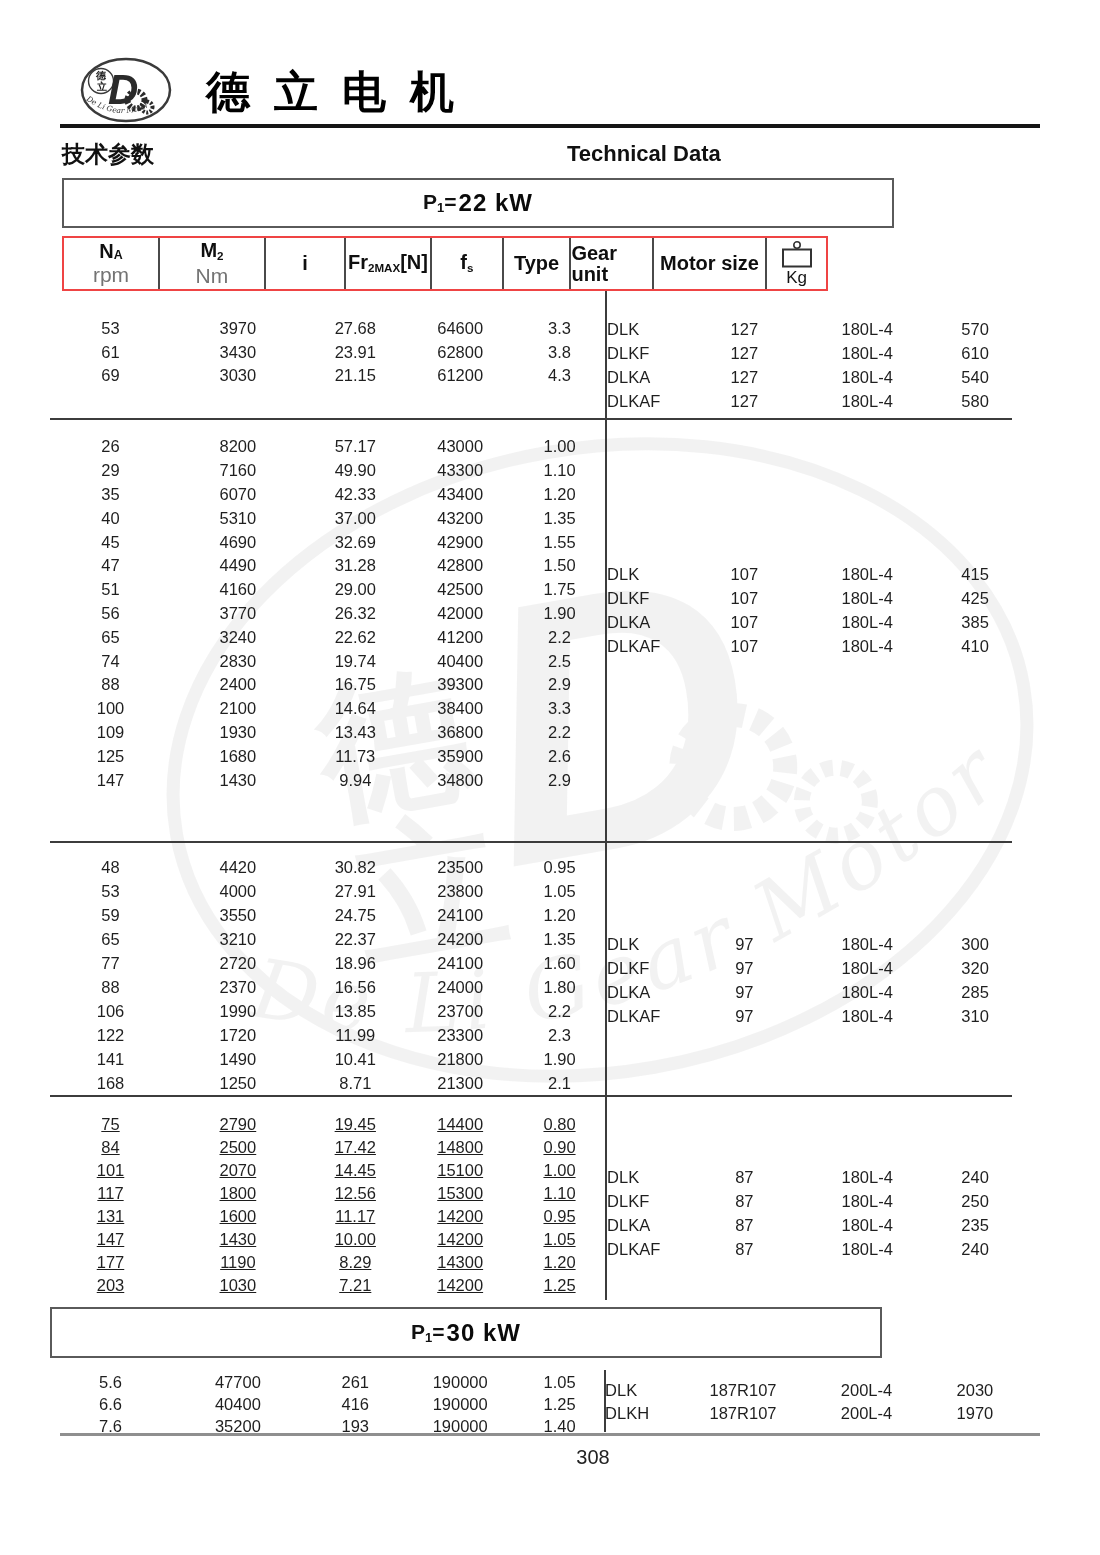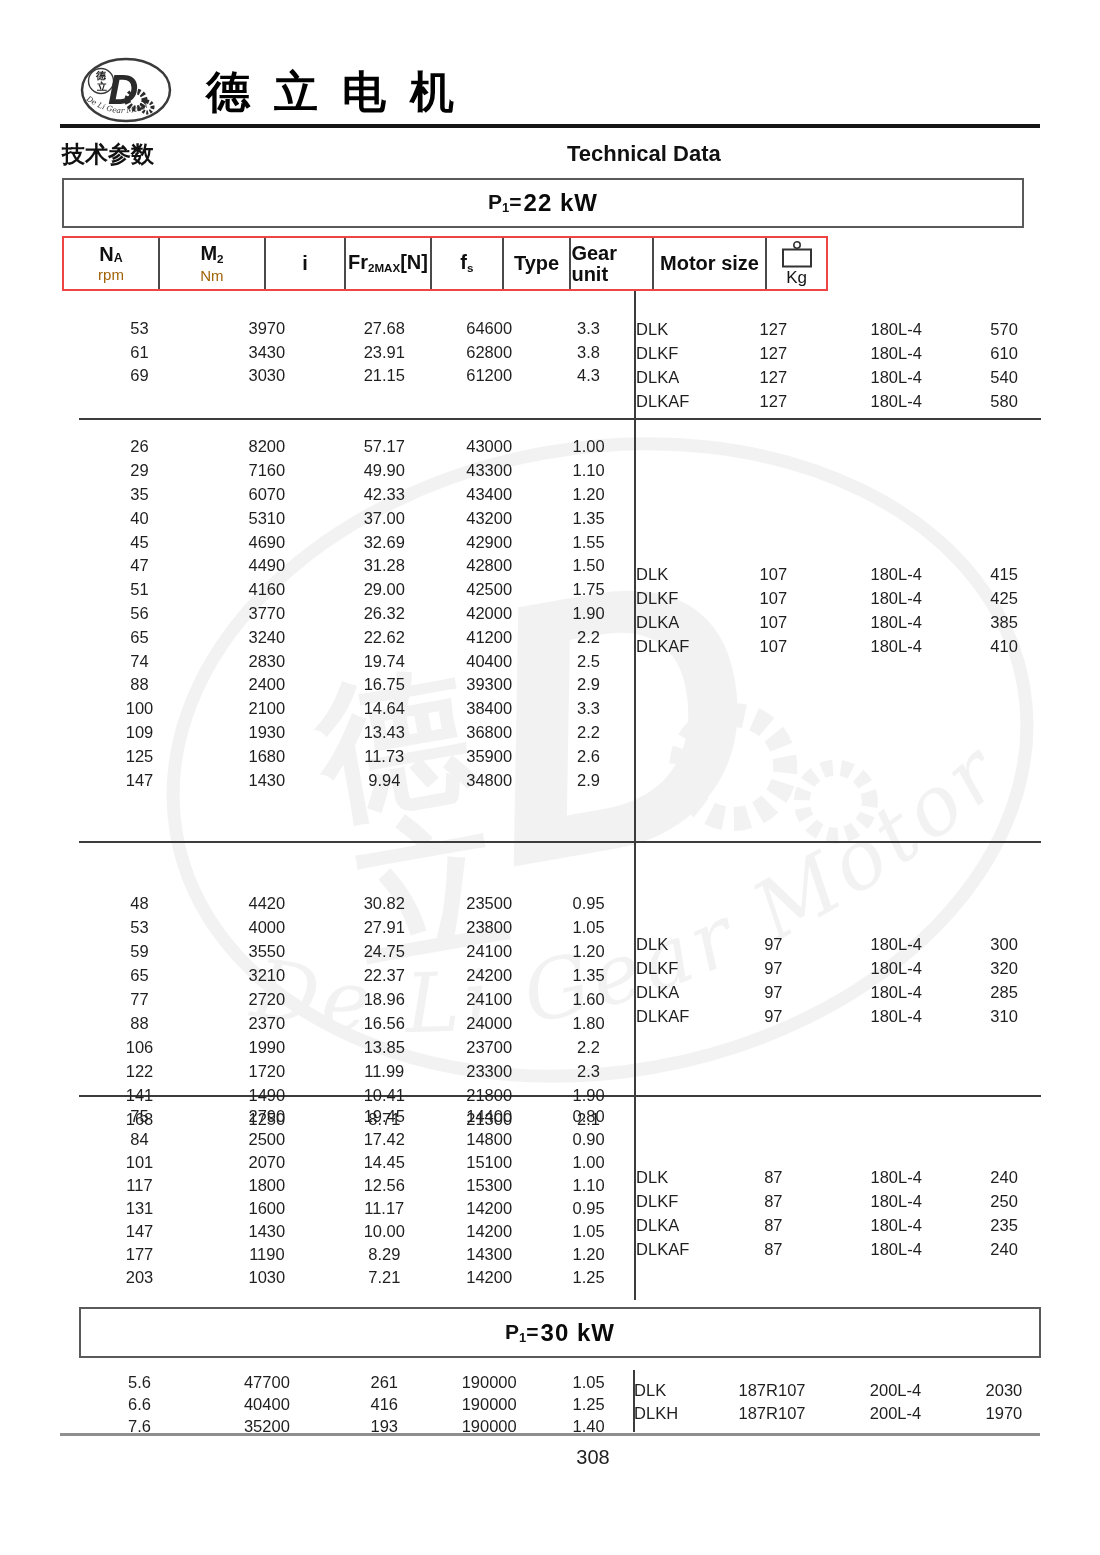--- a/index.html
+++ b/index.html
@@ -12,55 +12,55 @@
   
   .brand-row{position:absolute;top:56px;left:78px;height:72px;display:flex;align-items:center;z-index:2;}
   .brand-logo{width:96px;height:72px;flex:0 0 auto;}
   .brand-cn{margin-left:32px;font-size:44px;font-weight:bold;letter-spacing:24px;color:#000;font-family:"DejaVu Serif","Liberation Serif",serif;white-space:nowrap;}
   .top-rule{position:absolute;top:124px;left:60px;width:980px;height:4px;background:#151515;z-index:2;}
   .section-titles{position:absolute;top:139px;left:62px;width:962px;height:34px;z-index:2;}
   .tech-cn{position:absolute;left:0;top:0;font-size:23px;font-weight:bold;color:#111;}
   .tech-en{position:absolute;left:52.5%;top:2px;font-size:22px;font-weight:bold;color:#111;}
 
   
-  .power-box{box-sizing:border-box;width:962px;border:2px solid #5a5a5a;display:flex;align-items:center;justify-content:center;background:#fff;}
+  .power-box{box-sizing:border-box;width:832px;border:2px solid #5a5a5a;display:flex;align-items:center;justify-content:center;background:#fff;}
   .power-box.first{position:absolute;top:178px;left:62px;height:50px;z-index:2;}
   .p-small{font-size:21px;font-weight:bold;color:#111;}
   .p-sub{font-size:13px;font-weight:bold;vertical-align:-0.25em;}
   .p-big{font-size:24px;font-weight:bold;color:#0a0a0a;letter-spacing:1px;margin-left:2px;}
 
   
   .colhead{position:absolute;top:236px;left:62px;width:766px;height:55px;box-sizing:border-box;border:2px solid #ef4444;display:flex;background:transparent;z-index:2;}
   .hc{box-sizing:border-box;border-right:2px solid #4a4a4a;display:flex;flex-direction:column;align-items:center;justify-content:center;line-height:1.05;}
   .hc:last-child{border-right:none;}
   .hmain{font-size:20px;font-weight:bold;color:#0f0f0f;}
   .hsub-base{font-size:0.62em;vertical-align:-0.12em;}
   .hsub-low{font-size:0.58em;vertical-align:-0.28em;}
-  .hunit{font-size:15px;color:#a16207;margin-top:2px;}
+  .hunit{font-size:21px;color:#737373;margin-top:2px;}
   .w-na{width:12.6%}.w-m2{width:13.9%}.w-i{width:10.5%}.w-fr{width:11.3%}.w-fs{width:9.4%}
   .w-type{width:8.9%}.w-gear{width:10.8%}.w-motor{width:14.9%}.w-kg{width:7.7%}
   .kg-icon{display:block;margin:0 auto 1px auto;}
   .kg-unit{font-size:17px;color:#141414;}
 
   
-  .blocks{position:absolute;top:291px;left:79px;width:962px;z-index:2;}
+  .blocks{position:absolute;top:291px;left:50px;width:962px;z-index:2;}
   .block{display:flex;box-sizing:border-box;border-bottom:2px solid #3c3c3c;}
   .left{width:57.7%;box-sizing:border-box;}
   .right{width:42.3%;box-sizing:border-box;border-left:2px solid #3c3c3c;}
   .drow{display:flex;align-items:center;}
   .mrow{display:flex;align-items:center;height:24px;}
   .c{font-size:16.5px;color:#1f1f1f;text-align:center;box-sizing:border-box;}
   .c-na{width:21.8%}.c-m2{width:24.1%}.c-i{width:18.2%}.c-fr{width:19.6%}.c-fs{width:16.2%}
   .m-type{width:21.1%;text-align:left;}
   .m-gear{width:25.6%}.m-motor{width:35.1%}.m-kg{width:18.2%}
 
   .b1{height:129px;}.b1 .left{padding-top:26px;}.b1 .drow{height:23.5px;}.b1 .right{padding-top:26px;}
   .b2{height:423px;}.b2 .left{padding-top:15px;}.b2 .drow{height:23.8px;}.b2 .right{padding-top:142px;}
-  .b3{height:254px;}.b3 .left{padding-top:12px;margin-top:36px;}.b3 .drow{height:24px;}.b3 .right{padding-top:89px;}
-  .b4{height:203px;border-bottom:none;}.b4 .left{padding-top:8px;}.b4 .drow{height:23px;}.b4 .right{padding-top:68px;}
+  .b3{height:254px;}.b3 .left{padding-top:12px;}.b3 .drow{height:24px;}.b3 .right{padding-top:89px;}
+  .b4{height:203px;border-bottom:none;}.b4 .left{padding-top:16px;text-decoration:underline;}.b4 .drow{height:23px;}.b4 .right{padding-top:68px;}
   .power-box.second{height:51px;margin-top:7px;border:2px solid #5a5a5a;}
   .b5{height:87px;border-bottom:none;}.b5 .left{padding-top:13px;}.b5 .drow{height:22px;}
   .b5 .right{border-left:none;position:relative;padding-top:21px;}
   .b5 .mrow{height:23px;}
   .b5 .right::before{content:"";position:absolute;left:-1px;top:12px;width:2px;height:62px;background:#3c3c3c;}
 
   
   .bottom-rule{position:absolute;top:1433px;left:60px;width:980px;height:3px;background:#8f8f8f;z-index:2;}
   .page-number{position:absolute;top:1446px;left:0;width:1100px;text-align:center;font-size:20px;color:#222;z-index:2;margin-left:43px;}
 </style>

